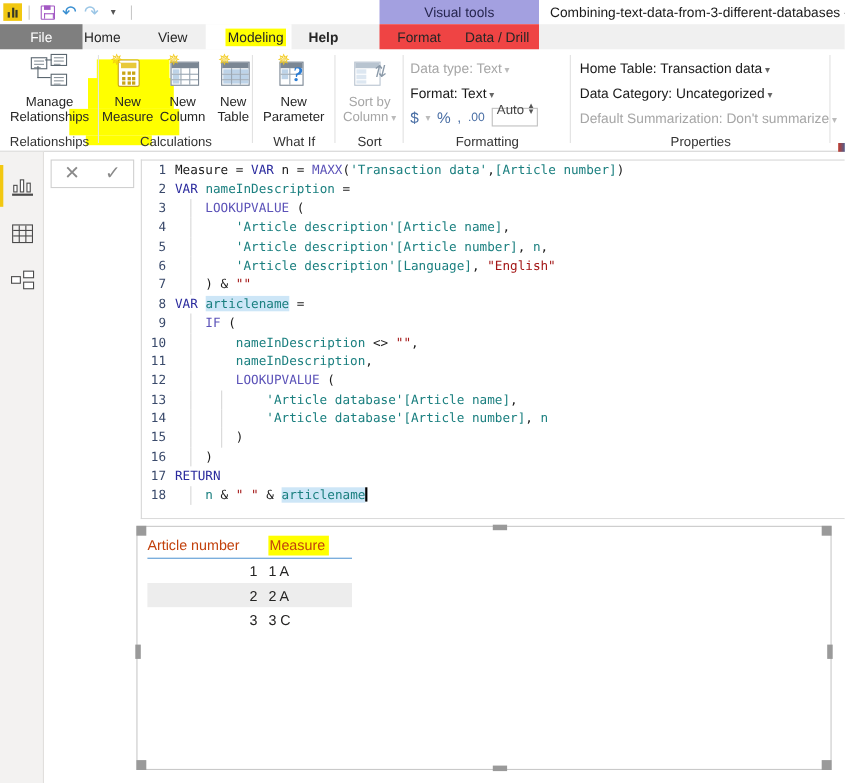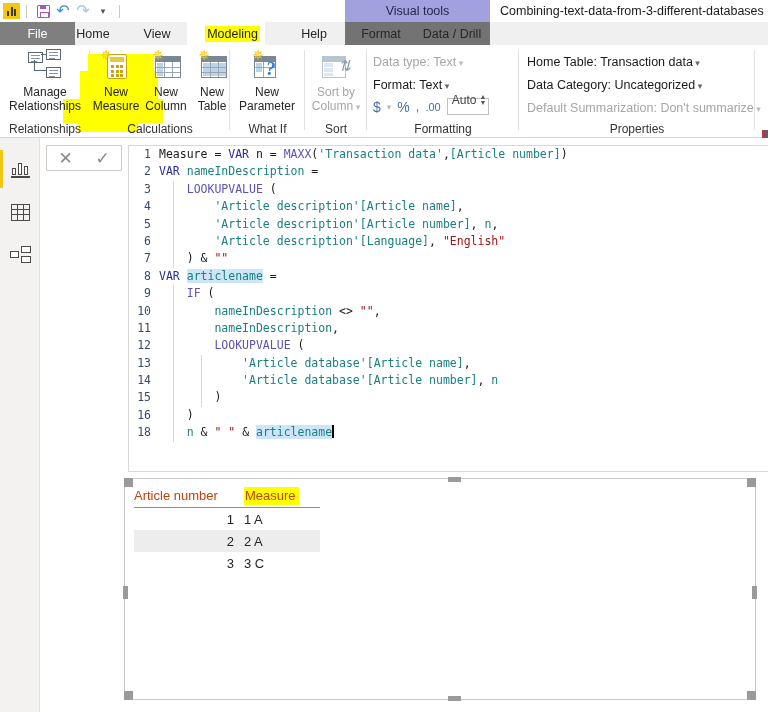--- a/index.html
+++ b/index.html
@@ -64,21 +64,21 @@
     position:absolute; top:0; height:23px; font-size:12.5px; color:#262626;
     display:flex; align-items:center; justify-content:center; padding:0 7px;
     white-space:nowrap;
   }
   .tab.active {
     background:#ffffff;
   }
   .tab .hl { background:#ffff00; padding:1px 2px; }
   .vt-group {
     position:absolute; left:345px; top:0; width:145px; height:23px;
-    background:#737373;
+    background:#ef4444;
   }
 
   
   .ribbon {
     position:absolute; left:0; top:45px; width:768px; height:93px;
     background:#ffffff; border-bottom:1px solid #d4d4d4;
   }
   .rgroup { position:absolute; top:0; height:93px; }
   .rgroup .glabel {
     position:absolute; bottom:2px; left:0; width:100%;
@@ -262,21 +262,21 @@
     </div>
     <div class="tab" style="left:63px;width:60px;">
       <span>Home</span>
     </div>
     <div class="tab" style="left:130px;width:54px;">
       <span>View</span>
     </div>
     <div class="tab active" style="left:187px;width:78px;padding-left:20px;">
       <span class="hl">Modeling</span>
     </div>
-    <div class="tab" style="left:288px;width:52px;">
+    <div class="tab" style="left:268px;width:52px;font-weight:bold;">
       <span>Help</span>
     </div>
     <div class="vt-group">
       <div class="tab" style="left:5px;width:62px;">
         <span>Format</span>
       </div>
       <div class="tab" style="left:70px;width:74px;">
         <span>Data / Drill</span>
       </div>
     </div>
@@ -513,20 +513,21 @@
         <div class="cline"><span class="lnum">7</span><span class="k-plain">    ) &amp; </span><span class="k-str">""</span><i class="guide" style="left: 44px;"></i></div>
         <div class="cline"><span class="lnum">8</span><span class="k-fn">VAR</span><span class="k-plain"> </span><span class="k-var sel-var">articlename</span><span class="k-plain"> =</span></div>
         <div class="cline"><span class="lnum">9</span><span class="k-plain">    </span><span class="k-func">IF</span><span class="k-plain"> (</span><i class="guide" style="left: 44px;"></i></div>
         <div class="cline"><span class="lnum">10</span><span class="k-plain">        </span><span class="k-var">nameInDescription</span><span class="k-plain"> &lt;&gt; </span><span class="k-str">""</span><span class="k-plain">,</span><i class="guide" style="left: 44px;"></i></div>
         <div class="cline"><span class="lnum">11</span><span class="k-plain">        </span><span class="k-var">nameInDescription</span><span class="k-plain">,</span><i class="guide" style="left: 44px;"></i></div>
         <div class="cline"><span class="lnum">12</span><span class="k-plain">        </span><span class="k-func">LOOKUPVALUE</span><span class="k-plain"> (</span><i class="guide" style="left: 44px;"></i></div>
         <div class="cline"><span class="lnum">13</span><span class="k-plain">            </span><span class="k-tbl">'Article database'</span><span class="k-tbl">[Article name]</span><span class="k-plain">,</span><i class="guide" style="left: 44px;"></i><i class="guide" style="left: 72px;"></i></div>
         <div class="cline"><span class="lnum">14</span><span class="k-plain">            </span><span class="k-tbl">'Article database'</span><span class="k-tbl">[Article number]</span><span class="k-plain">, </span><span class="k-var">n</span><i class="guide" style="left: 44px;"></i><i class="guide" style="left: 72px;"></i></div>
         <div class="cline"><span class="lnum">15</span><span class="k-plain">        )</span><i class="guide" style="left: 44px;"></i><i class="guide" style="left: 72px;"></i></div>
         <div class="cline"><span class="lnum">16</span><span class="k-plain">    )</span><i class="guide" style="left: 44px;"></i></div>
+        <div class="cline"><span class="lnum">17</span><span class="k-fn">RETURN</span></div>
         <div class="cline"><span class="lnum">18</span><span class="k-plain">    </span><span class="k-var">n</span><span class="k-plain"> &amp; </span><span class="k-str">" "</span><span class="k-plain"> &amp; </span><span class="k-var sel-var">articlename</span><span class="caret-bar"></span><i class="guide" style="left: 44px;"></i></div>
       </div>
   </div>
 
   <div class="canvas"></div>
 
   <div class="vis-frame">
 
     <i class="handle hcorner" style="left:-1px;top:-1px;"></i>
     <i class="handle hcorner" style="right:-1px;top:-1px;"></i>

